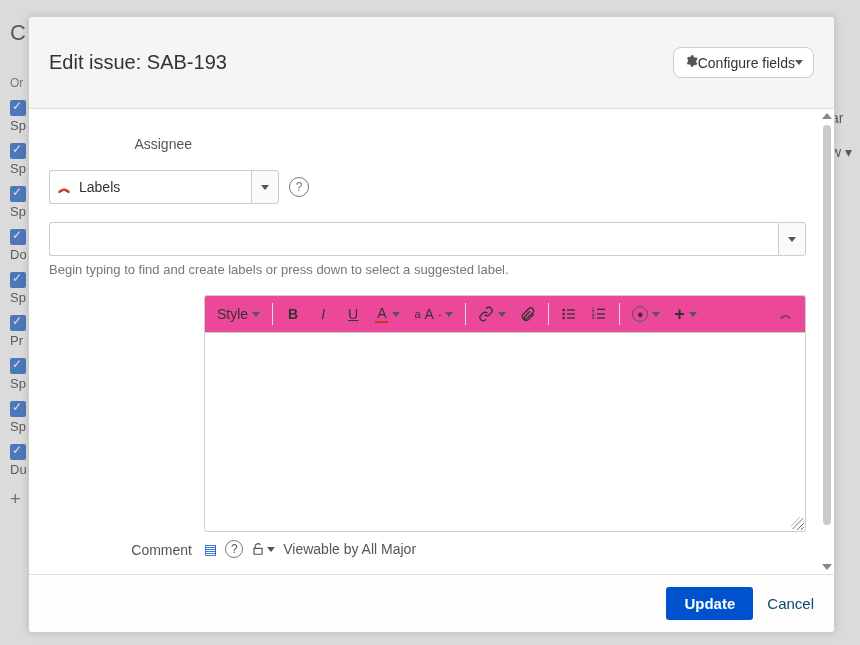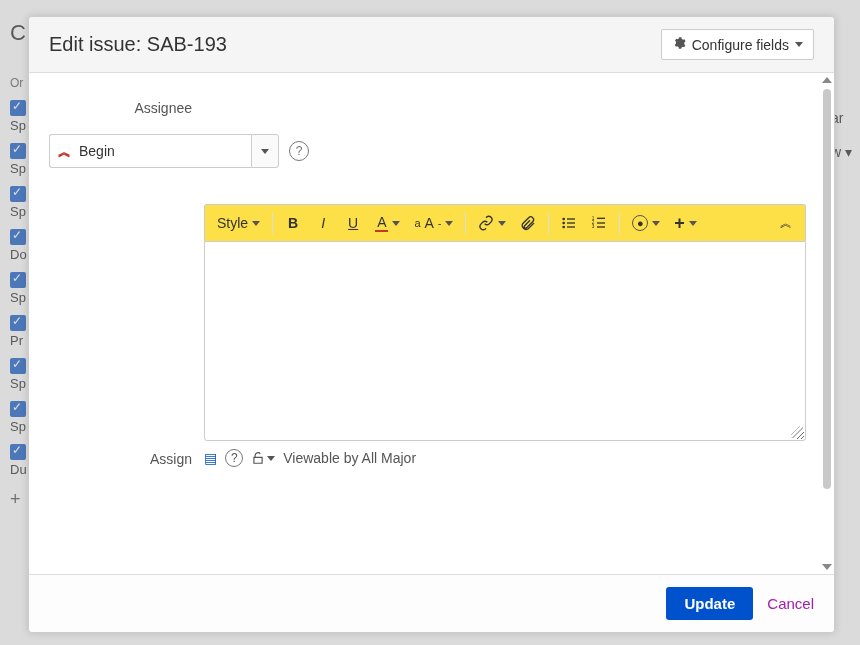--- a/index.html
+++ b/index.html
@@ -45,43 +45,42 @@
     background: #fff;
     border: 1px solid #ccc;
     border-radius: 4px;
     z-index: 2;
     display: flex;
     flex-direction: column;
     box-shadow: 0 0 8px rgba(0,0,0,0.15);
   }
   .modal-header {
     background: #f5f5f5;
-    padding: 12px 20px;
+    padding: 30px 20px;
     border-bottom: 1px solid #ddd;
     border-radius: 4px 4px 0 0;
     display: flex;
     align-items: center;
     justify-content: space-between;
   }
   .modal-title {
     font-size: 20px;
     font-weight: 400;
     color: #333;
   }
   .config-btn {
     background: #fff;
     border: 1px solid #ccc;
-    border-radius: 2px;
+    border-radius: 8px;
     padding: 6px 10px;
     font-size: 14px;
     color: #333;
     cursor: pointer;
     display: inline-flex;
     align-items: center;
-    gap: 6px;
   }
   .config-btn .caret, .caret {
     width: 0; height: 0; border-left:4px solid transparent; border-right:4px solid transparent; border-top:5px solid #555; display:inline-block;
   }
   .gear svg { width:14px; height:14px; fill:#555; }
 
   .modal-body {
     flex: 1 1 auto;
     overflow-y: auto;
     padding: 20px 28px 10px 20px;
@@ -173,21 +172,21 @@
     font-size: 13px;
     color: #777;
     margin-top: 6px;
   }
 
   
   .rte-toolbar {
     border: 1px solid #ccc;
     border-bottom: none;
     border-radius: 3px 3px 0 0;
-    background: #fde047;
+    background: #ec4899;
     padding: 4px 6px;
     display: flex;
     align-items: center;
     gap: 2px;
     flex-wrap: nowrap;
   }
   .rte-btn {
     min-width: 28px;
     height: 28px;
     padding: 0 6px;
@@ -238,21 +237,21 @@
     background: #0052cc;
     color: #fff;
     border: none;
     border-radius: 3px;
     padding: 8px 18px;
     font-size: 15px;
     font-weight: 600;
     cursor: pointer;
   }
   .btn-link {
-    color: #a21caf;
+    color: #0c4a6e;
     font-size: 15px;
     cursor: pointer;
   }
   .under-a { border-bottom:2px solid #c0392b; padding:0 2px;}
   .collapse-icon { font-size:12px; letter-spacing:-2px;}
 </style>
 </head>
 <body>
 
 <div class="bg">
@@ -309,35 +308,44 @@
 
     <div class="form-row">
       <div class="form-label">Assignee</div>
     </div>
 
     <div class="form-row priority-row">
       <div class="form-field" style="display:flex;align-items:center;">
         <div class="select-wrap">
           <div class="select-input">
             <span class="priority-icon">︽</span>
-            <span>Begin</span>
+            <span>Labels</span>
           </div>
           <div class="select-toggle">
               <span class="caret"></span>
             </div>
         </div>
         <span class="help-icon">?</span>
       </div>
     </div>
 
     <div class="form-row">
+      <div class="form-field">
+        <div class="select-wrap">
+          <div class="select-input"></div>
+          <div class="select-toggle">
+              <span class="caret"></span>
+            </div>
+        </div>
+        <div class="hint">Begin typing to find and create labels or press down to select a suggested label.</div>
+      </div>
     </div>
 
     <div class="form-row">
-      <div class="form-label">Assign</div>
+      <div class="form-label">Comment</div>
       <div class="form-field">
         <div class="rte-toolbar">
           <span class="rte-btn">
               <span>Style</span>
               <span class="caret"></span>
             </span>
           <span class="rte-sep"></span>
           <span class="rte-btn">
               <b>B</b>
             </span>

